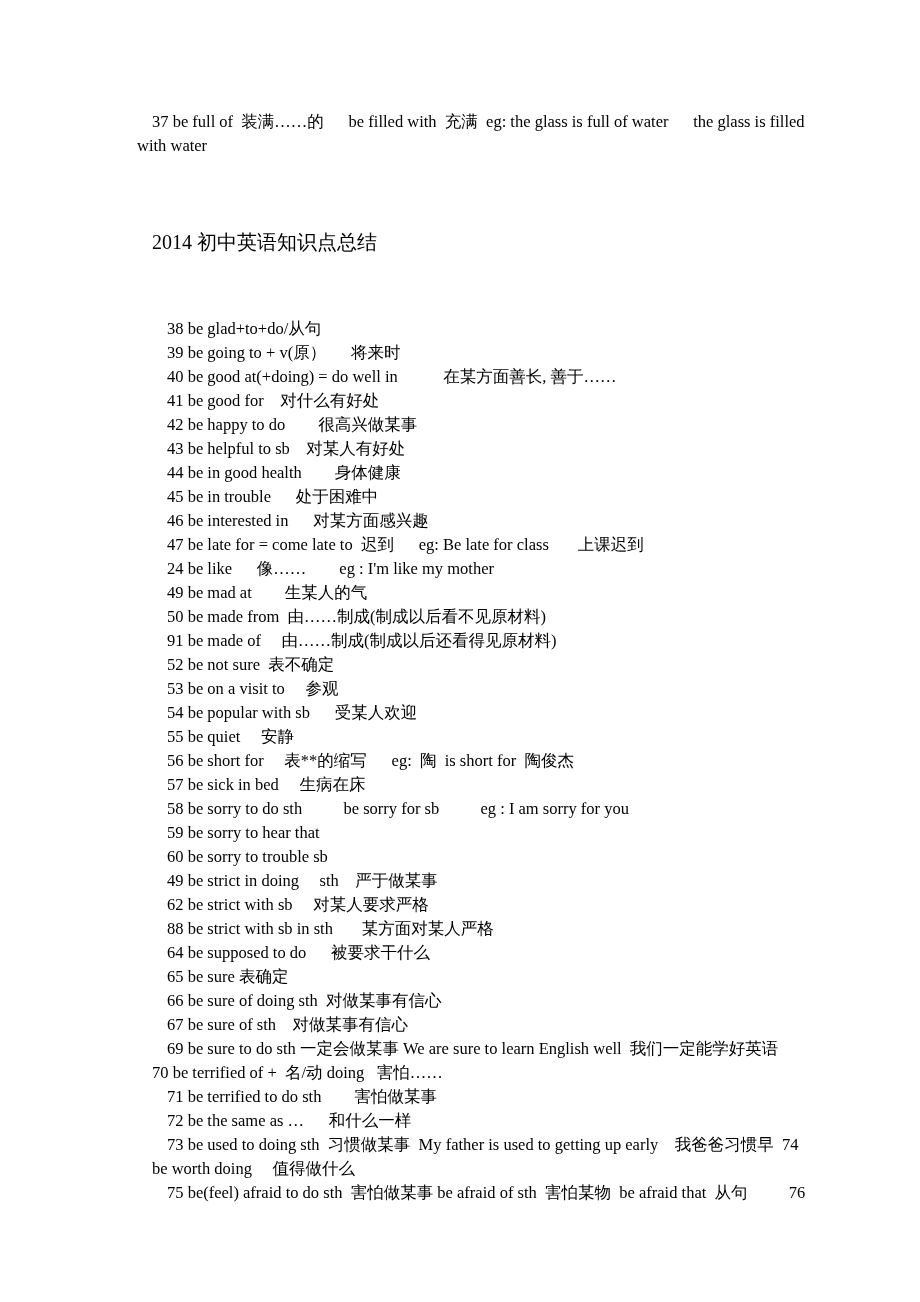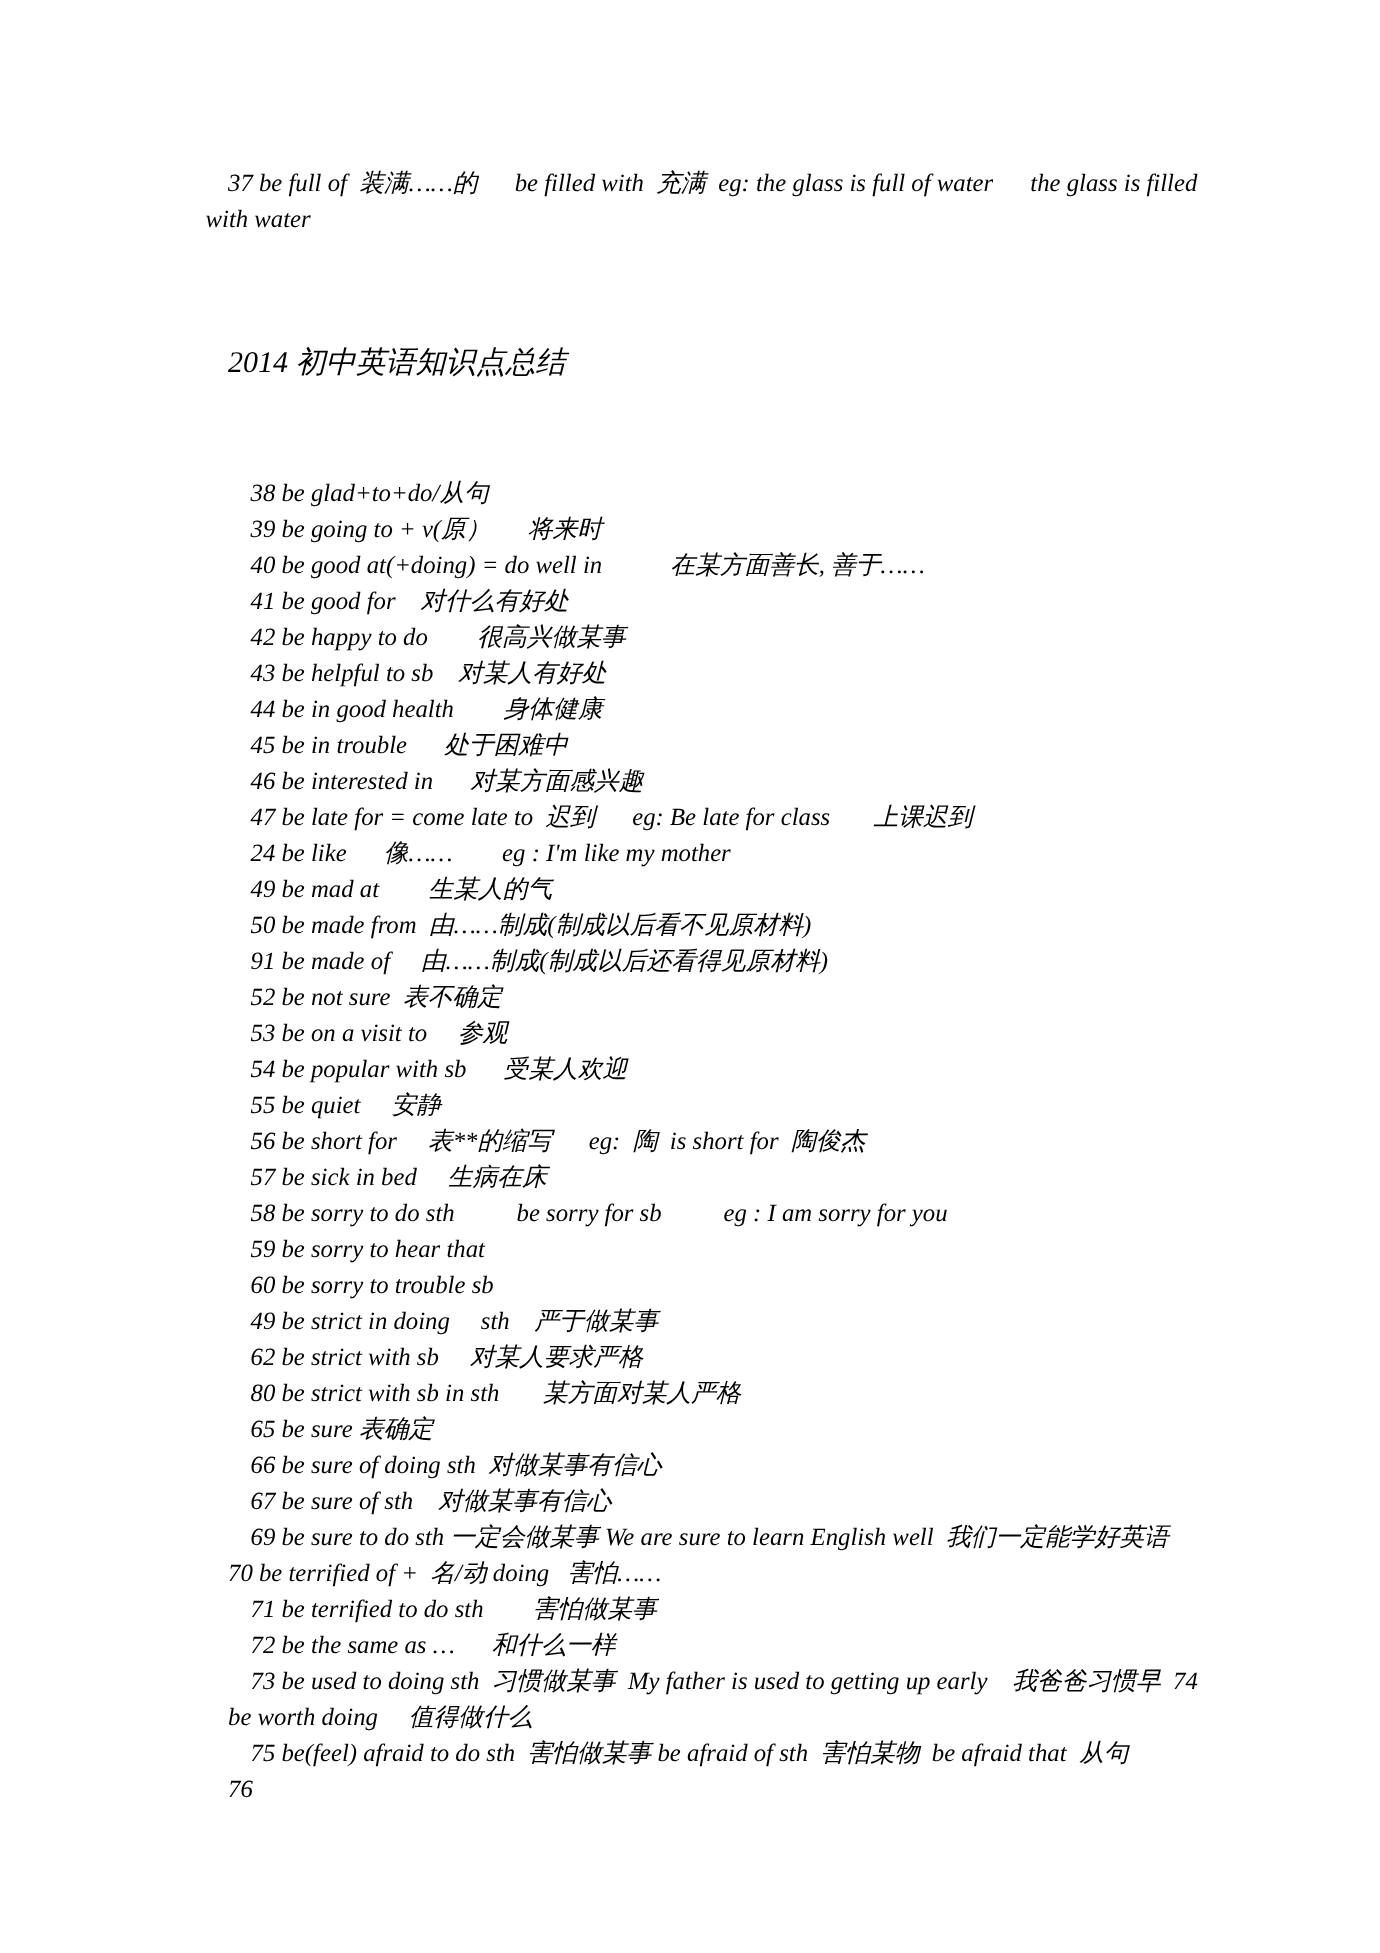--- a/index.html
+++ b/index.html
@@ -14,21 +14,20 @@
     color: #000000;
     -webkit-font-smoothing: antialiased;
   }
   .page {
     position: relative;
     width: 920px;
     height: 1302px;
     box-sizing: border-box;
     padding: 0;
     overflow: hidden;
-    font-style: italic;
   }
   .content {
     position: absolute;
     left: 137px;
     top: 110px;
     width: 684px;
   }
   .para {
     font-size: 16.5px;
     line-height: 24px;
@@ -88,21 +87,22 @@
       <p class="para indent">53 be on a visit to     参观</p>
       <p class="para indent">54 be popular with sb      受某人欢迎</p>
       <p class="para indent">55 be quiet     安静</p>
       <p class="para indent">56 be short for     表**的缩写      eg:  陶  is short for  陶俊杰</p>
       <p class="para indent">57 be sick in bed     生病在床</p>
       <p class="para indent">58 be sorry to do sth          be sorry for sb          eg : I am sorry for you</p>
       <p class="para indent">59 be sorry to hear that</p>
       <p class="para indent">60 be sorry to trouble sb</p>
       <p class="para indent">49 be strict in doing     sth    严于做某事</p>
       <p class="para indent">62 be strict with sb     对某人要求严格</p>
-      <p class="para indent">80 be strict with sb in sth       某方面对某人严格</p>
+      <p class="para indent">88 be strict with sb in sth       某方面对某人严格</p>
+      <p class="para indent">64 be supposed to do      被要求干什么</p>
       <p class="para indent">65 be sure 表确定</p>
       <p class="para indent">66 be sure of doing sth  对做某事有信心</p>
       <p class="para indent">67 be sure of sth    对做某事有信心</p>
       <p class="para indent">69 be sure to do sth 一定会做某事 We are sure to learn English well  我们一定能学好英语    70 be terrified of +  名/动 doing   害怕……</p>
       <p class="para indent">71 be terrified to do sth        害怕做某事</p>
       <p class="para indent">72 be the same as …      和什么一样</p>
       <p class="para indent">73 be used to doing sth  习惯做某事  My father is used to getting up early    我爸爸习惯早  74 be worth doing     值得做什么</p>
       <p class="para indent">75 be(feel) afraid to do sth  害怕做某事 be afraid of sth  害怕某物  be afraid that  从句          76</p>
     </div>
 

